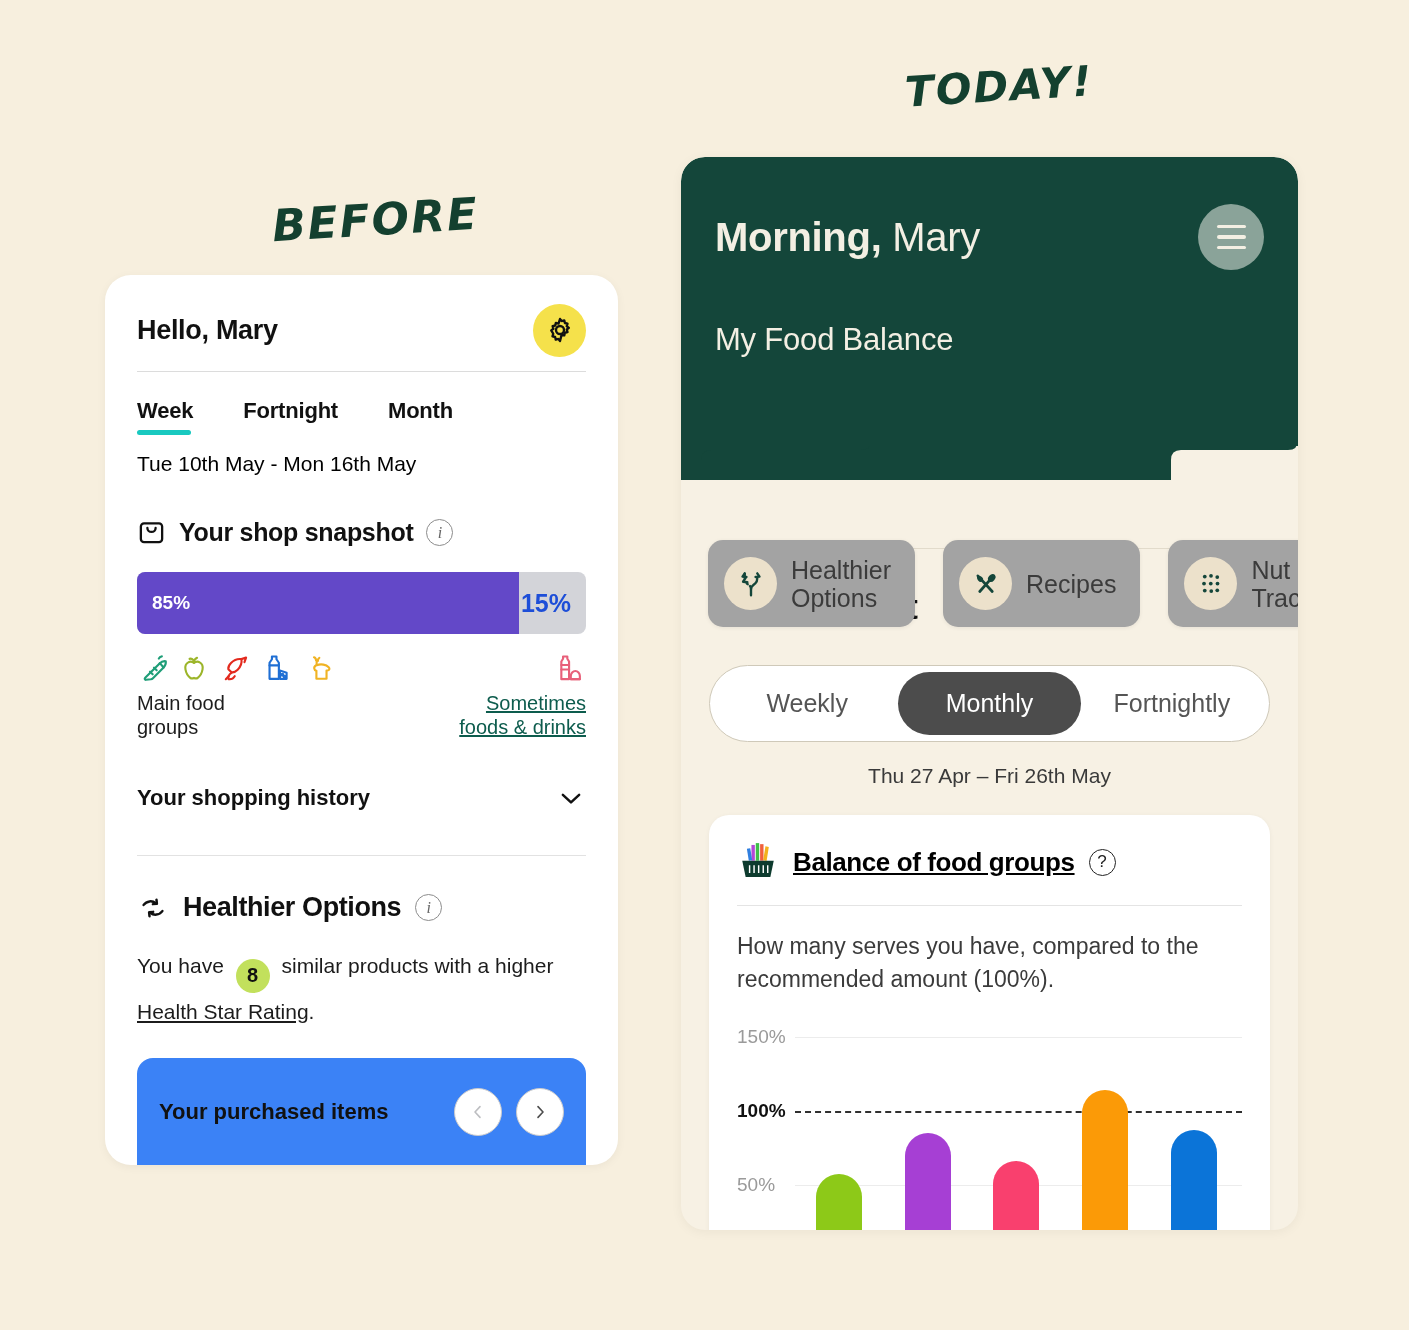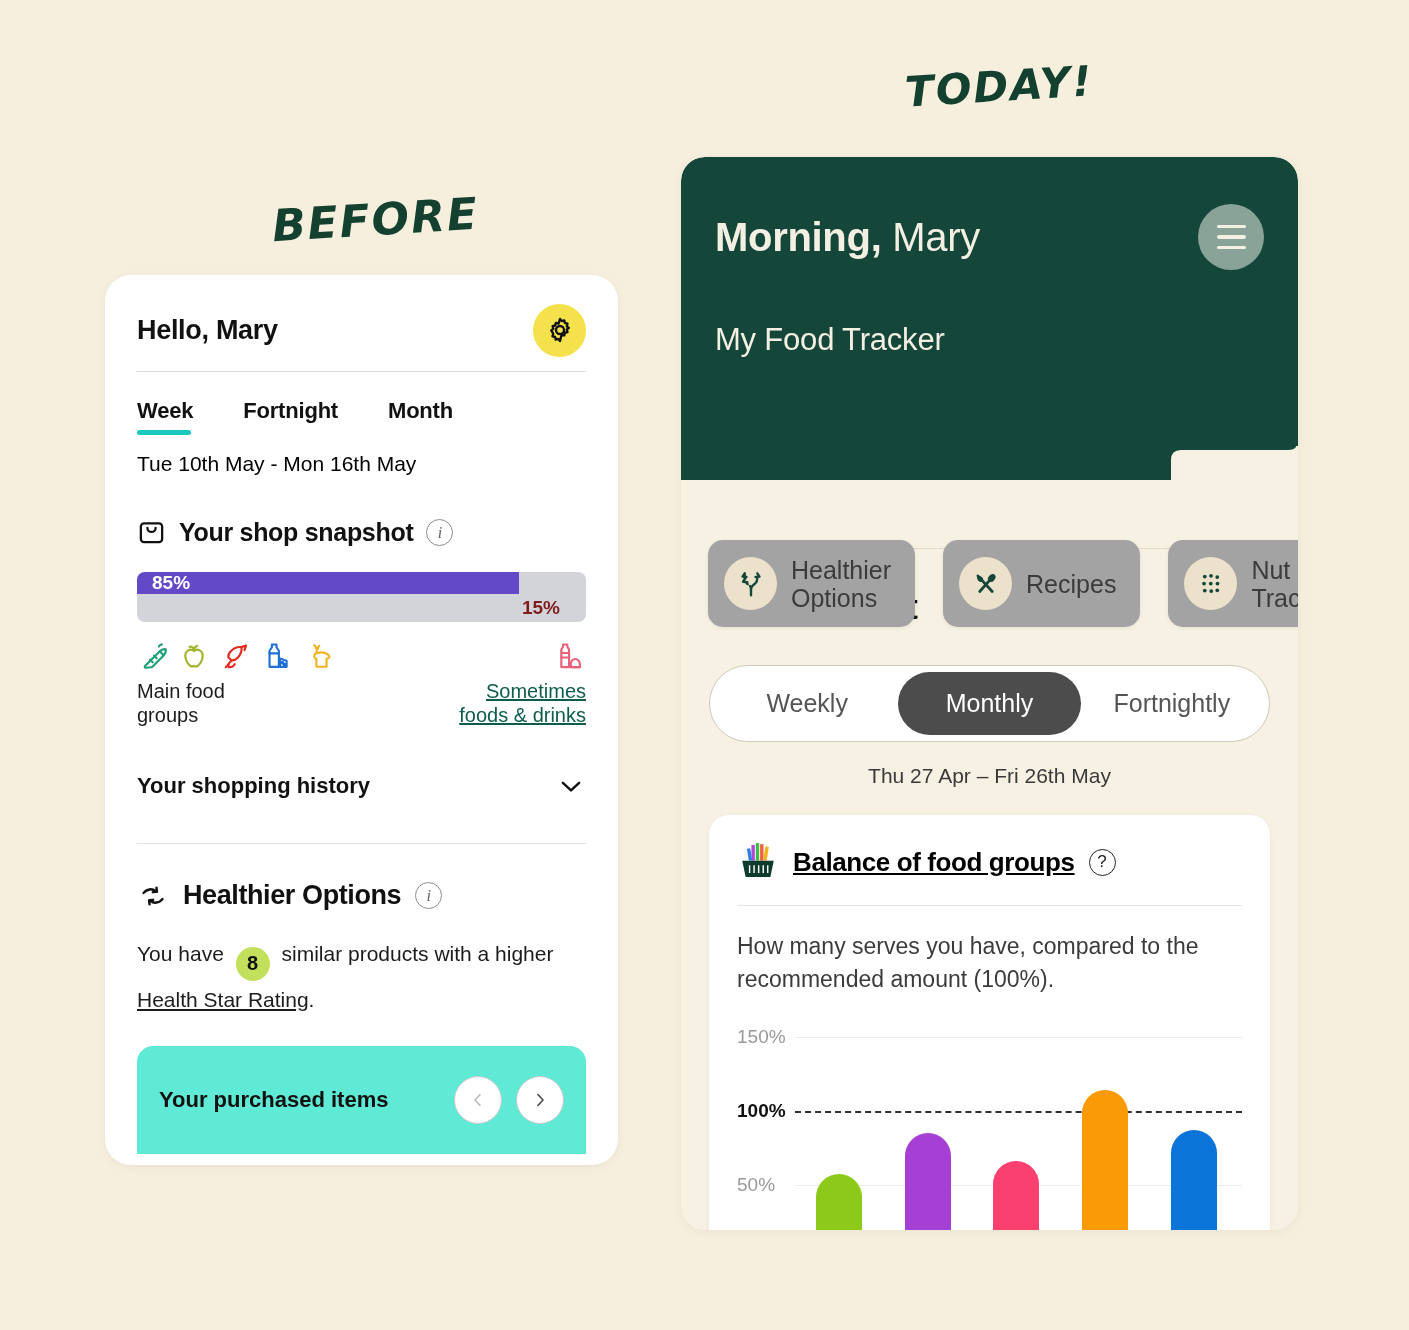--- a/index.html
+++ b/index.html
@@ -67,30 +67,30 @@
   }
   .bf-sect-title .t { font-size: 25px; font-weight: 700; color: #111; letter-spacing: -.3px; }
   .info-circle {
     width: 27px; height: 27px; border-radius: 50%;
     border: 1.6px solid #8c8c8c; color: #666;
     font-size: 16px; font-style: italic; font-family: "Liberation Serif", serif;
     display: flex; align-items: center; justify-content: center;
   }
 
   .bar-wrap {
-    display: flex; height: 50px; border-radius: 8px; overflow: hidden;
-    margin-top: 25px; background: #d3d4d9; flex-direction: column;
+    display: flex; height: 62px; border-radius: 8px; overflow: hidden;
+    margin-top: 25px; background: #d3d4d9;
   }
   .bar-fill {
     background: #6348c8; color: #fff; font-size: 19px; font-weight: 700;
     display: flex; align-items: center; padding-left: 15px;
   }
   .bar-rest {
-    flex: 1; color: #7f1d1d; font-size: 19px; font-weight: 700;
-    display: flex; align-items: center; justify-content: flex-end; padding-right: 26px;
+    flex: 1; color: #1d4ed8; font-size: 25px; font-weight: 700;
+    display: flex; align-items: center; justify-content: flex-end; padding-right: 15px;
   }
 
   .icons-row {
     display: flex; justify-content: space-between; align-items: flex-end;
     margin-top: 19px;
   }
   .grp-icons { display: flex; gap: 6px; align-items: flex-end; }
   .legend-row { display: flex; justify-content: space-between; margin-top: 7px; }
   .legend-left { font-size: 20px; color: #1c1c1c; line-height: 1.18; width: 150px; }
   .legend-right {
@@ -113,21 +113,21 @@
   .count-pill {
     display: inline-flex; align-items: center; justify-content: center;
     width: 34px; height: 34px; border-radius: 50%;
     background: #c2e05c; color: #111; font-weight: 700; font-size: 20px;
     vertical-align: -9px; margin: 0 6px;
   }
   .hsr-link { text-decoration: underline; color: #1c1c1c; }
 
   .purchased-panel {
     margin: 26px 32px 0 32px;
-    background: #5eead4; border-radius: 16px 16px 0 0;
+    background: #3b82f6; border-radius: 16px 16px 0 0;
     height: 108px; padding: 0 22px;
     display: flex; align-items: center; justify-content: space-between;
   }
   .purchased-panel .t { font-size: 22px; font-weight: 700; color: #111; }
   .nav-btns { display: flex; gap: 14px; }
   .nav-btn {
     width: 48px; height: 48px; border-radius: 50%;
     border: 1.4px solid #c9cacd; background: #fff;
     display: flex; align-items: center; justify-content: center;
     color: #4d4d4d; font-size: 22px;
@@ -425,21 +425,21 @@
 
     <div class="td-header">
       <div class="td-greet-row">
         <div class="td-greet"><b>Morning,</b><span> Mary</span></div>
         <div class="burger">
           <span></span>
           <span></span>
           <span></span>
         </div>
       </div>
-      <div class="td-subtitle">My Food Tracker</div>
+      <div class="td-subtitle">My Food Balance</div>
     </div>
 
     <svg width="617" height="60" viewBox="0 0 617 60" style="position:absolute;left:0;top:263px">
       <path d="M0 0 H617 V20 Q617 30 607 30 H500 Q490 30 490 40 V60 H0 Z" fill="#14463a"></path>
       <path d="M0 0 H190 V20 Q190 30 180 30 H30 Q20 30 20 40 V60 H0 Z" fill="#14463a"></path>
       <path d="M240 0 H470 V44 H240 Z" fill="#14463a"></path>
       <path d="M0 0 H617 V26 H0 Z" fill="#14463a"></path>
     </svg>
 
     <div class="tab-strip">

